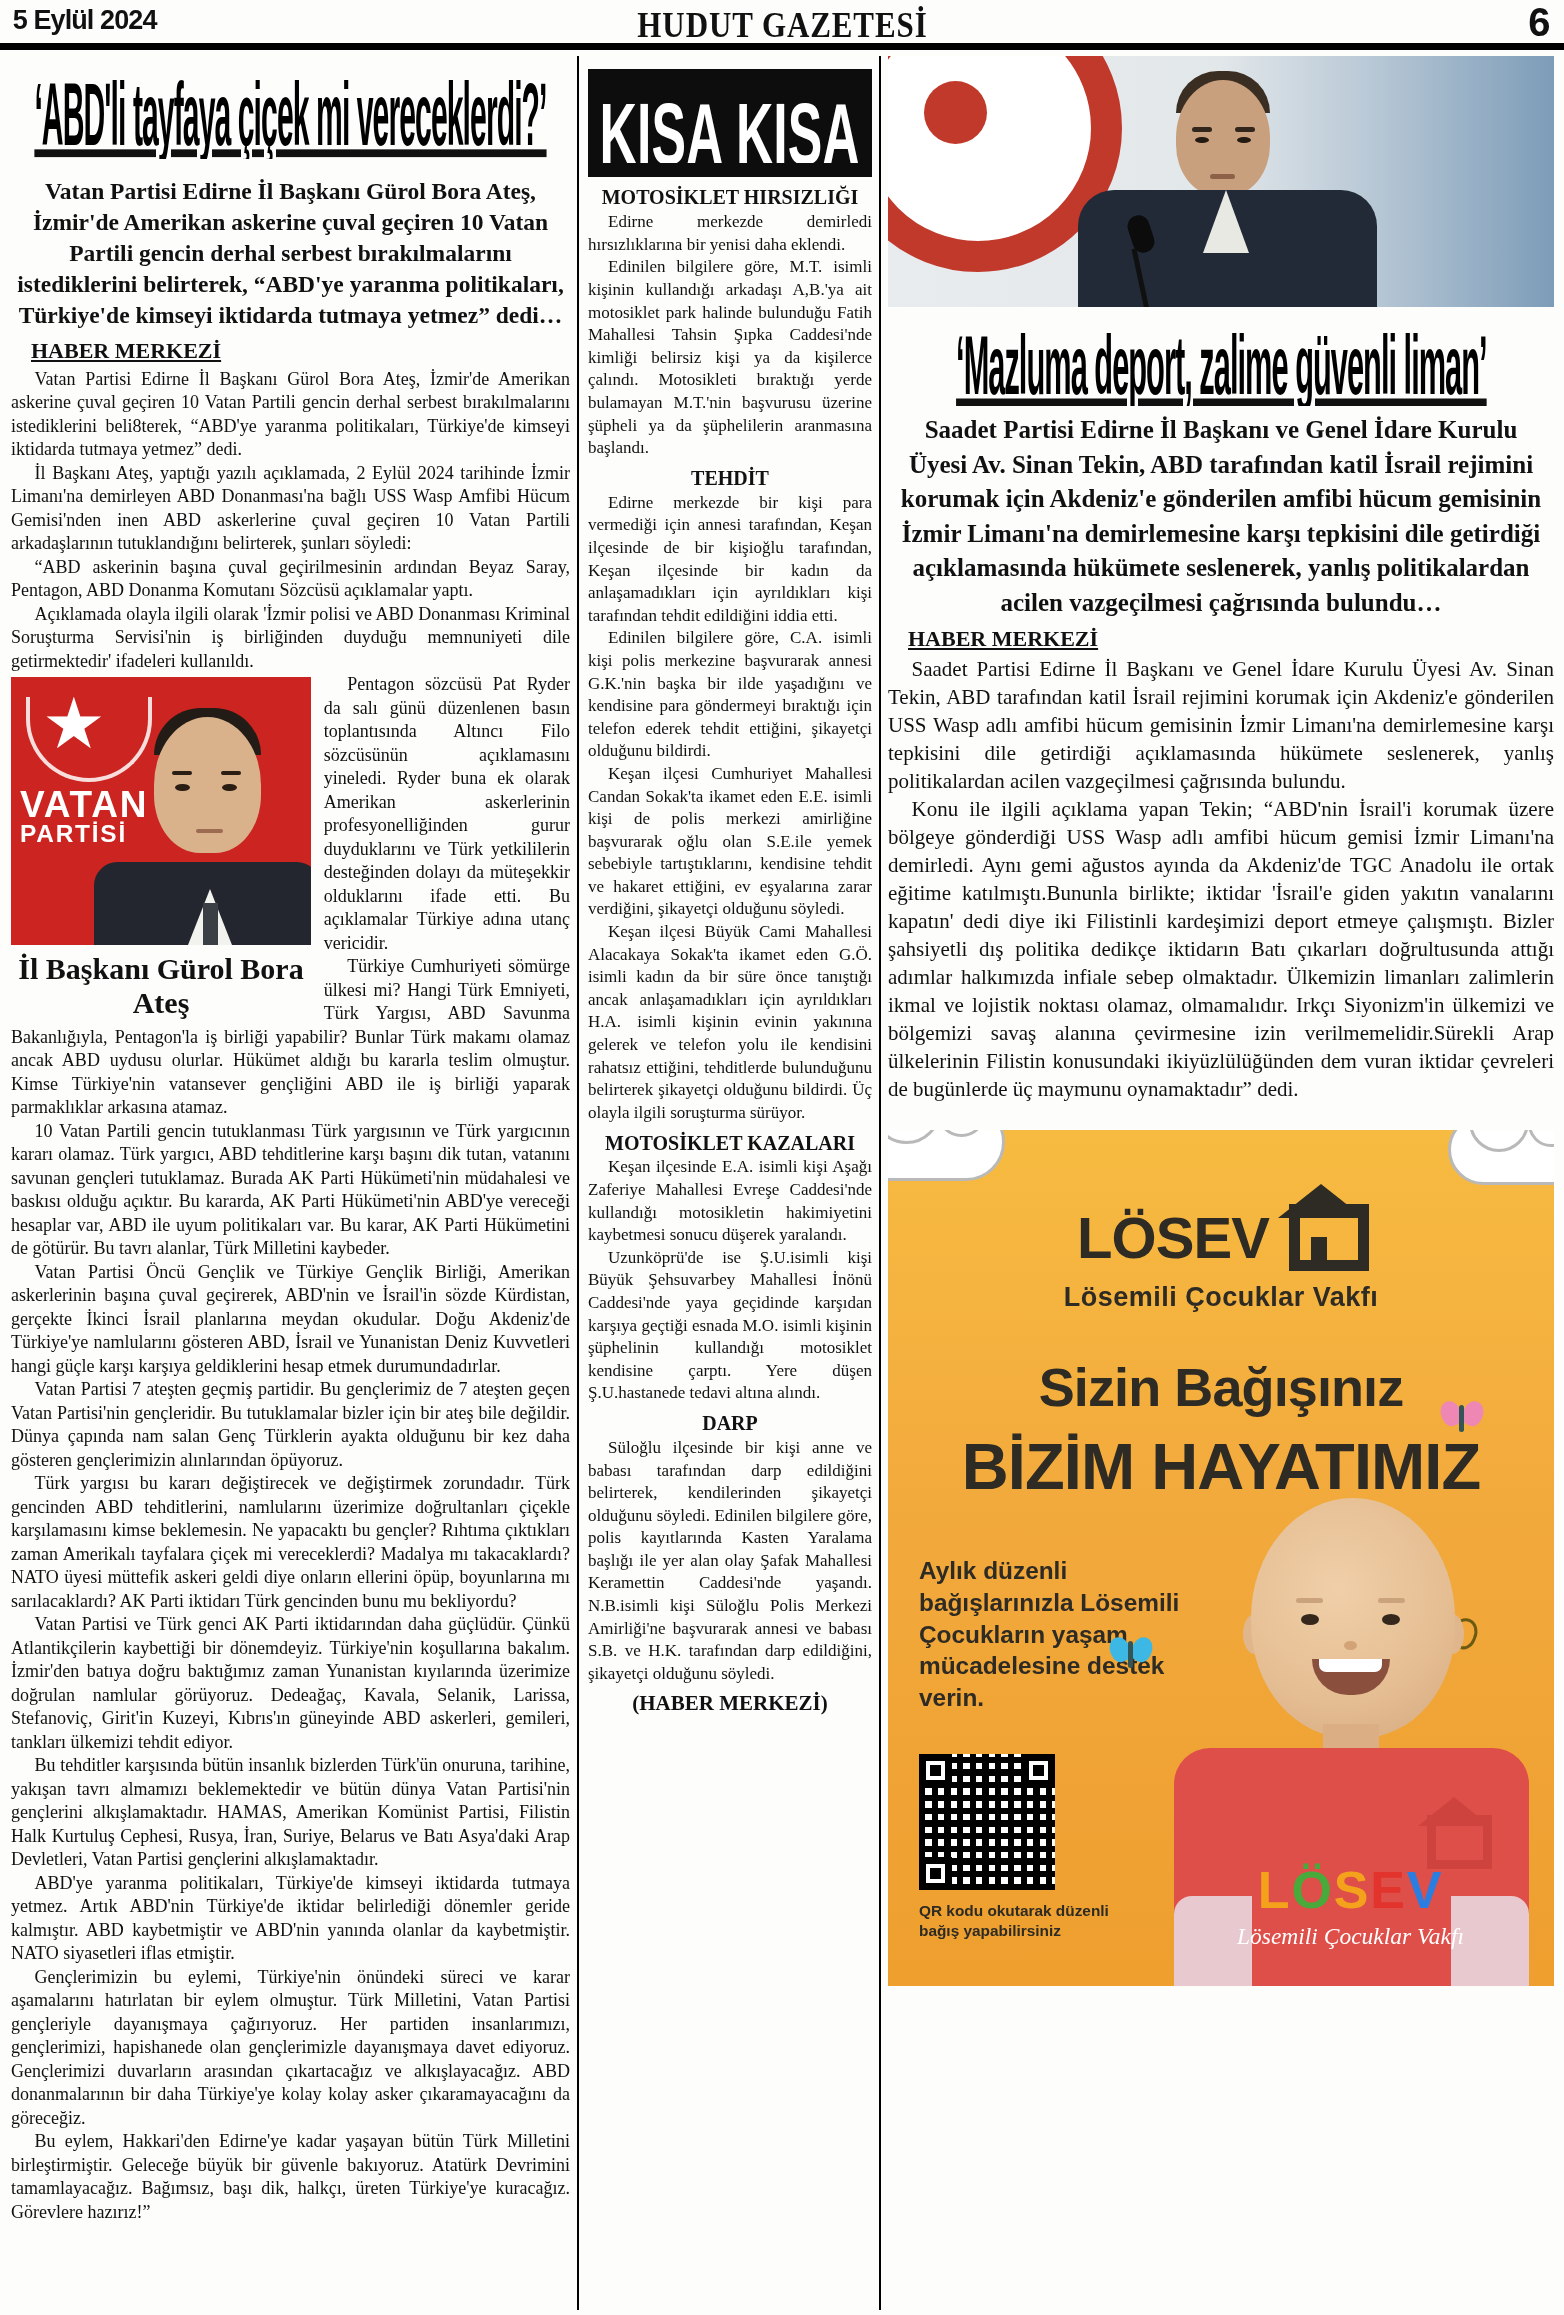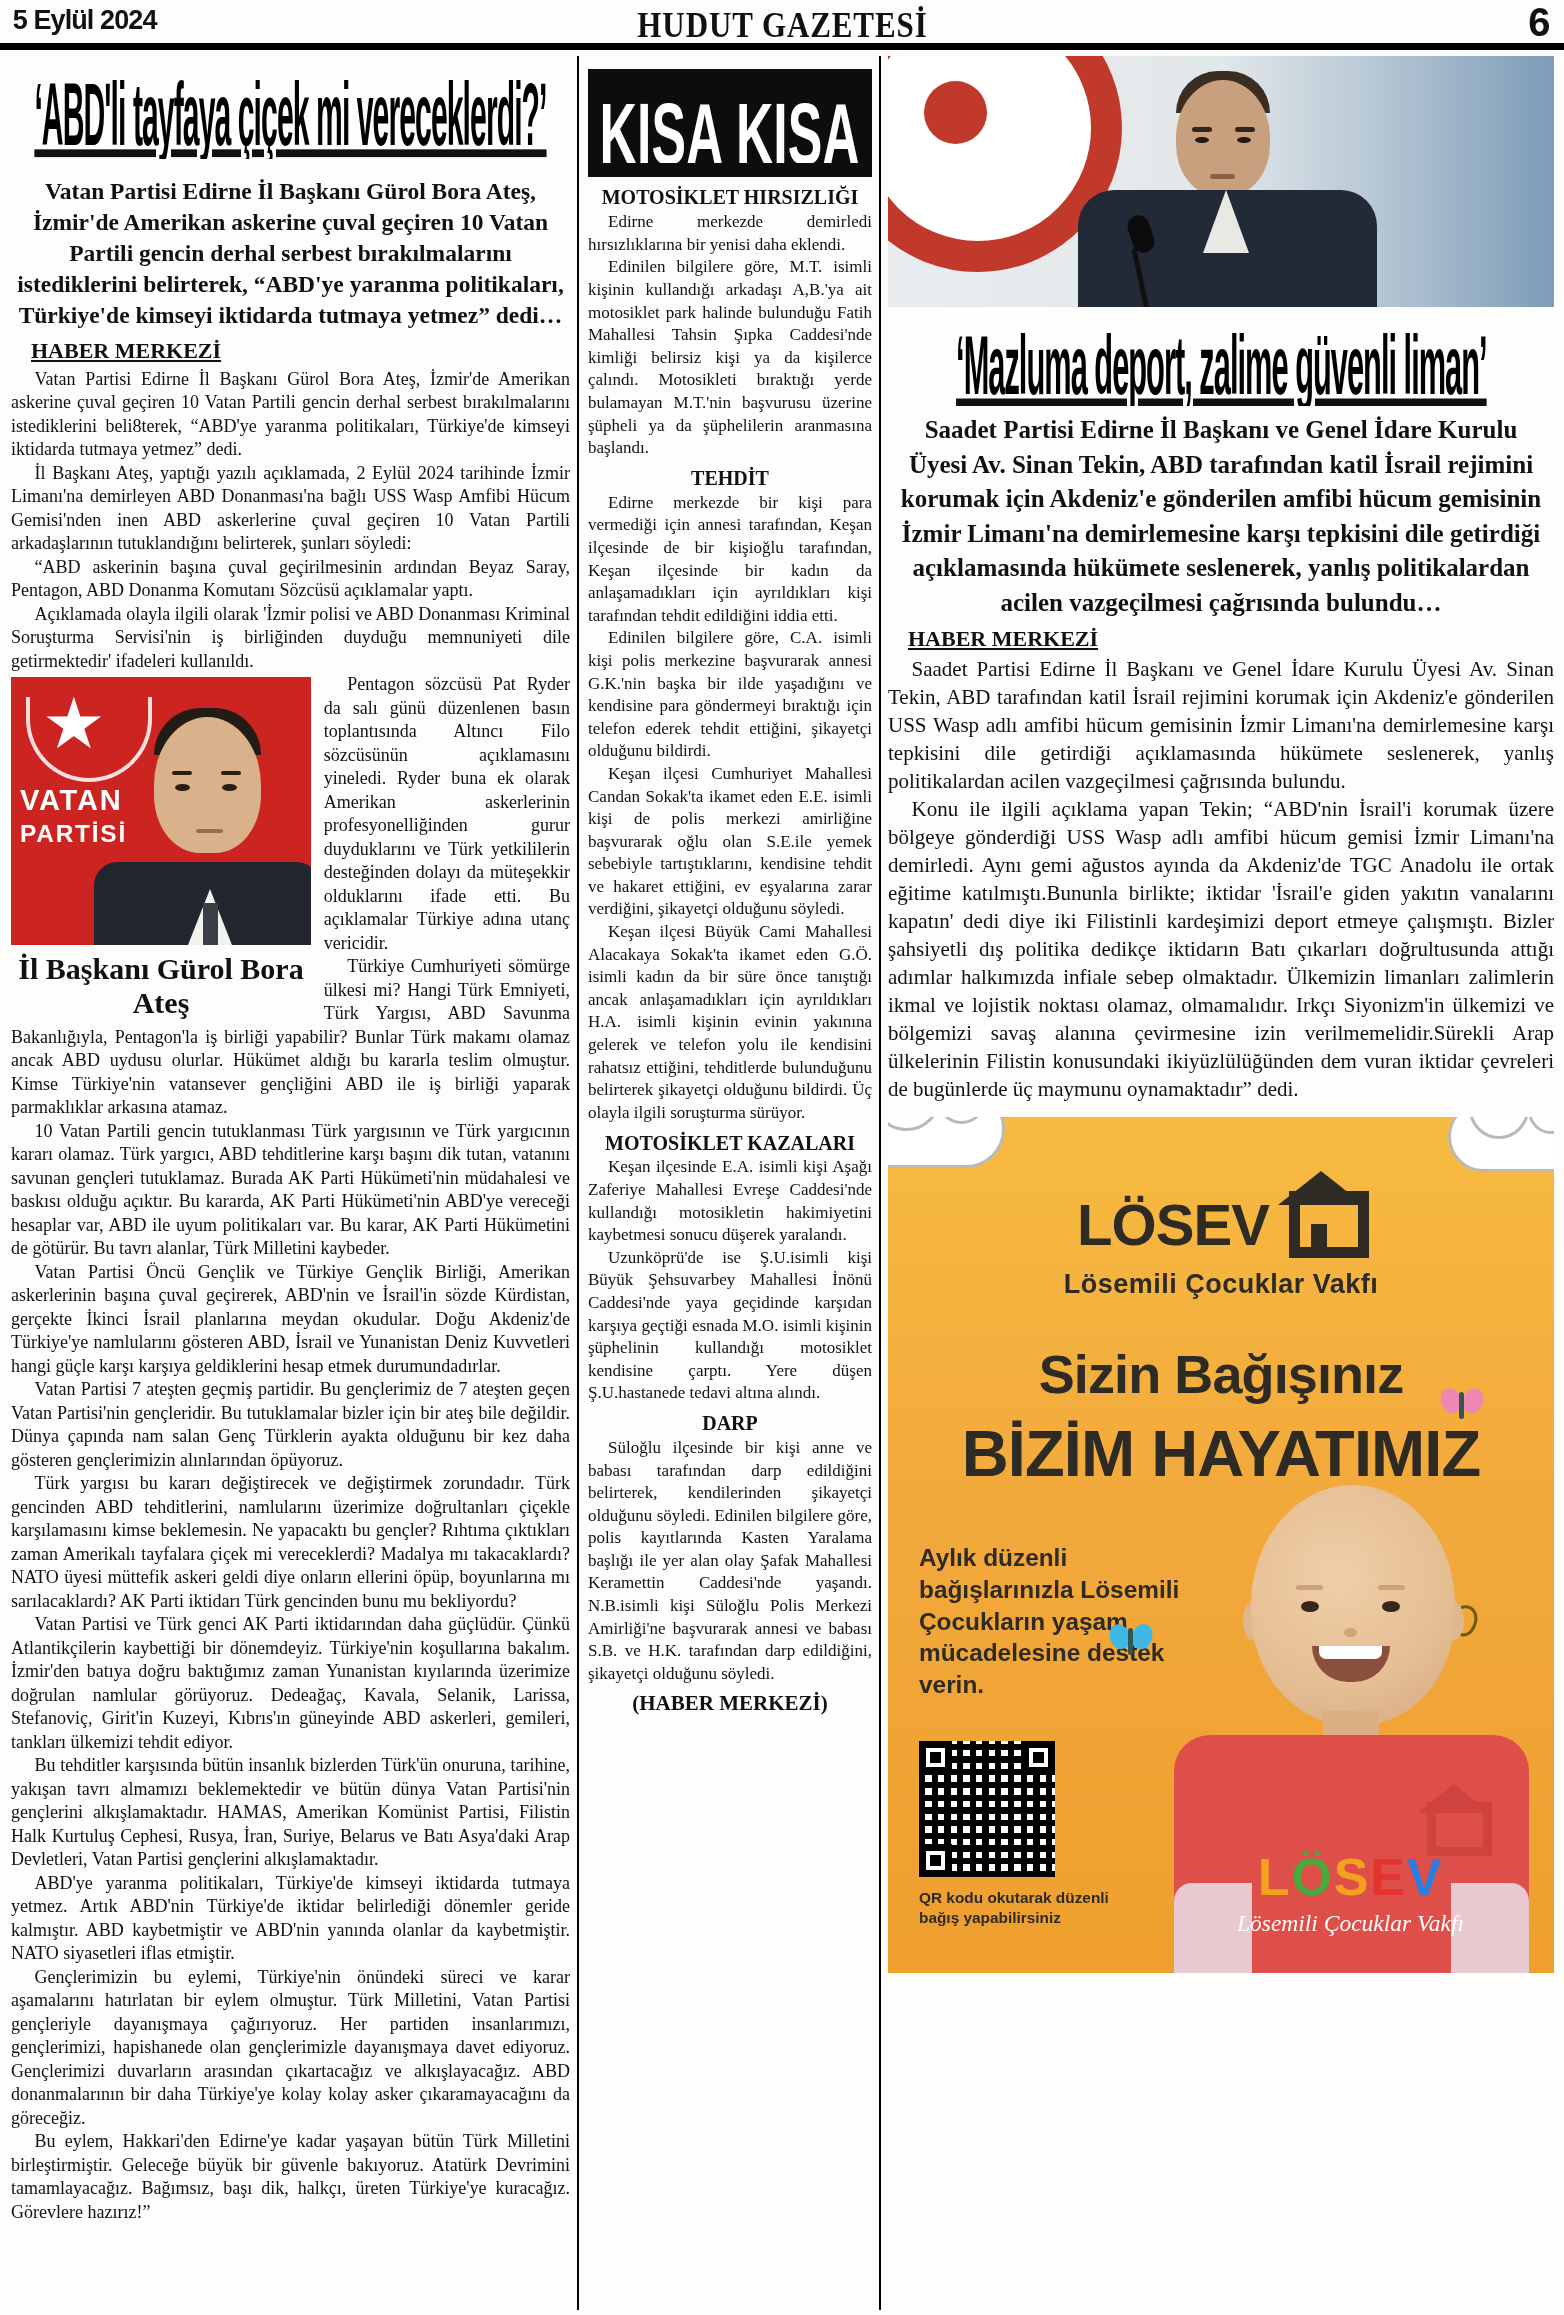--- a/index.html
+++ b/index.html
@@ -35,21 +35,21 @@
   .body p{margin:0;text-align:justify;text-indent:23.5px;}
   .col-left .body p{font-size:18px;line-height:23.5px;}
   .col-right .body p{font-size:21px;line-height:28px;}
   
   .vp-float{float:left;width:300px;margin:3.6px 12.7px 1.8px 0;}
   .vp-photo{position:relative;width:300px;height:268px;background:#cc2420;overflow:hidden;}
   .vp-star{position:absolute;left:31px;top:5.4px;color:#fff;font-size:71px;font-family:"DejaVu Sans",sans-serif;}
   .vp-wreath{position:absolute;left:14.5px;top:20px;width:118px;height:81px;border:4.5px solid #fff;
              border-top:none;border-radius:0 0 63px 63px;opacity:.85;}
   .vp-t1{position:absolute;left:9px;top:107px;color:#fff;font-family:"Liberation Sans",sans-serif;
-         font-weight:bold;font-size:29px;letter-spacing:1.8px;}
+         font-weight:bold;font-size:37px;letter-spacing:1.8px;}
   .vp-t2{position:absolute;left:9px;top:143px;color:#fff;font-family:"Liberation Sans",sans-serif;
          font-weight:bold;font-size:24.4px;letter-spacing:1.8px;}
   .vp-head{position:absolute;left:143px;top:40px;width:107px;height:136px;border-radius:54% 54% 46% 46%;
            background:#d9b18b;}
   .vp-hair{position:absolute;left:143px;top:31px;width:107px;height:47px;border-radius:54px 54px 0 0;
            background:#221b16;}
   .vp-eye{position:absolute;top:107px;width:14.5px;height:7.2px;border-radius:50%;background:#2a1d14;}
   .vp-brow{position:absolute;top:94px;width:20px;height:4.5px;background:#2a1d14;border-radius:2.7px;}
   .vp-mouth{position:absolute;left:185px;top:152px;width:27px;height:4.5px;background:#9c6b52;border-radius:2.7px;}
   .vp-body{position:absolute;left:83px;bottom:0;width:226px;height:83px;border-radius:23.5px 23.5px 0 0;background:#23262e;}
@@ -78,21 +78,21 @@
   .rp-eye{position:absolute;top:81px;width:13.6px;height:6.3px;border-radius:50%;background:#241a12;}
   .rp-mouth{position:absolute;left:322px;top:118px;width:25px;height:4.5px;background:#8d6148;border-radius:2.7px;}
   .rp-body{position:absolute;left:190px;top:134px;width:299px;height:118px;border-radius:36px 36px 0 0;background:#222a38;}
   .rp-shirt{position:absolute;left:315px;top:134px;width:0;height:0;border-left:23.5px solid transparent;
             border-right:23.5px solid transparent;border-bottom:63px solid #e9e9e4;}
   .rp-mic{position:absolute;left:242px;top:159px;width:22px;height:38px;border-radius:11px;background:#0c0c0c;
           transform:rotate(-18deg);}
   .rp-micstand{position:absolute;left:250px;top:192px;width:4.5px;height:63px;background:#101010;transform:rotate(-12deg);}
   .r-intro{font-weight:bold;text-align:center;font-size:25px;line-height:1.38;margin:1.8px 5.4px 5.4px 5.4px;}
   
-  .ad{position:relative;width:666px;height:856px;margin-top:14px;overflow:hidden;
+  .ad{position:relative;width:666px;height:856px;margin-top:27px;overflow:hidden;
       background:linear-gradient(180deg,#f7bb41 0%,#f2a93c 45%,#ee9f2e 100%);}
   .cloud{position:absolute;background:#fff;border:3.6px solid #b9b9b9;border-radius:54px;}
   .cloud:before,.cloud:after{content:"";position:absolute;background:#fff;border:3.6px solid #b9b9b9;border-radius:50%;}
   .cloud.c1{left:-43px;top:-27px;width:154px;height:72px;}
   .cloud.c1:before{width:63px;height:63px;left:23.5px;top:-31px;}
   .cloud.c1:after{width:43px;height:43px;right:16.3px;top:-18px;}
   .cloud.c2{right:-36px;top:-16.3px;width:136px;height:65px;}
   .cloud.c2:before{width:54px;height:54px;left:18px;top:-25px;}
   .cloud.c2:after{width:40px;height:40px;right:12.7px;top:-16.3px;}
   .ad-ink{color:#2e2a24;}

